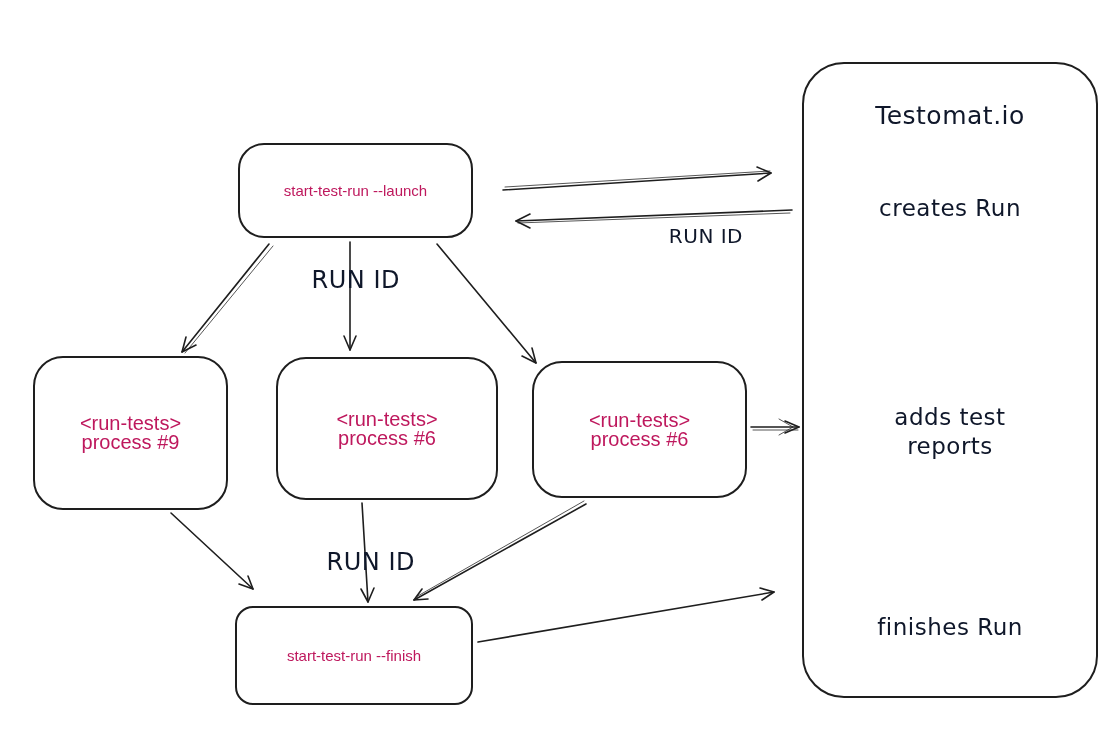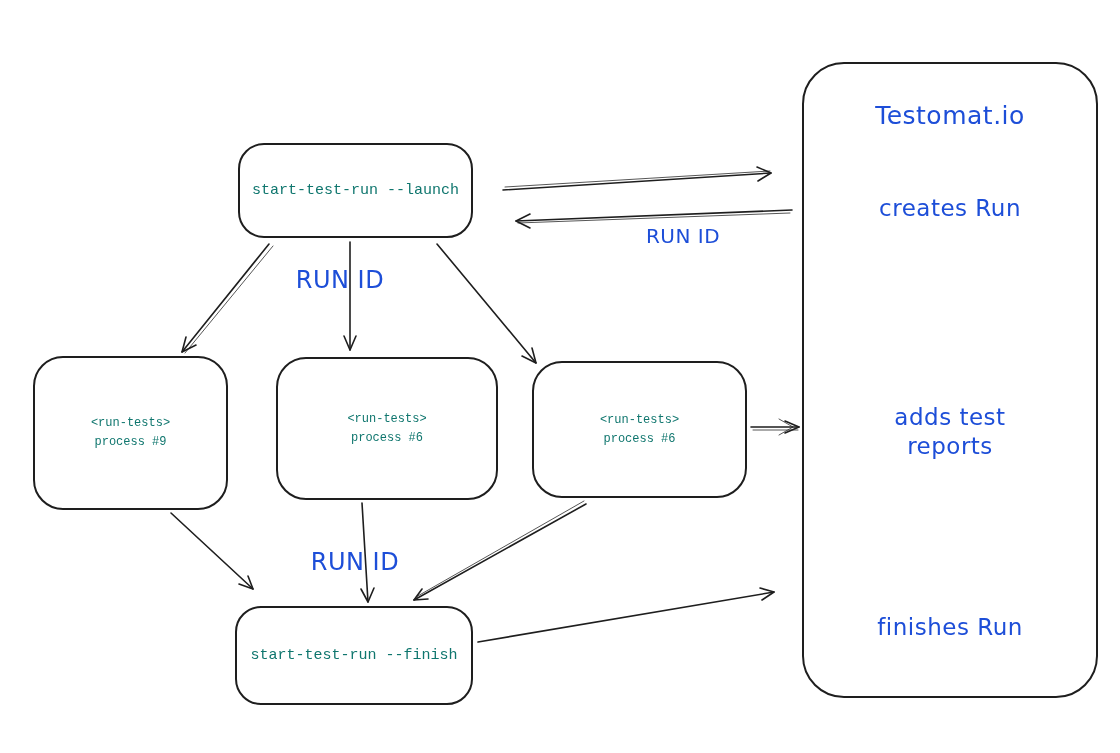--- a/index.html
+++ b/index.html
@@ -29,43 +29,43 @@
     position: absolute;
     box-sizing: border-box;
     border: 2px solid #1e1e1e;
     background: #ffffff;
     display: flex;
     align-items: center;
     justify-content: center;
     text-align: center;
   }
   .code {
-    font-family: Liberation Mono, monospace;
+    font-family: Liberation Sans, sans-serif;
     font-size: 15px;
     line-height: 19px;
-    color: #0f766e;
+    color: #be185d;
     white-space: pre;
   }
-  .proc .code { font-size: 12px; line-height: 19px; }
+  .proc .code { font-size: 20px; line-height: 19px; }
   .hand {
     font-family: "DejaVu Sans", sans-serif;
     letter-spacing: 0.5px;
-    color: #1d4ed8;
+    color: #0f172a;
   }
   .edge-label {
     position: absolute;
-    text-align: center;
+    text-align: right;
     font-size: 24px;
   }
   
   #node-launch  { left: 238px; top: 143px; width: 235px; height: 95px;  border-radius: 26px; }
   #node-p1      { left: 33px;  top: 356px; width: 195px; height: 154px; border-radius: 30px; }
   #node-p2      { left: 276px; top: 357px; width: 222px; height: 143px; border-radius: 30px; }
   #node-p3      { left: 532px; top: 361px; width: 215px; height: 137px; border-radius: 30px; }
-  #node-finish  { left: 235px; top: 606px; width: 238px; height: 99px;  border-radius: 26px; }
+  #node-finish  { left: 235px; top: 606px; width: 238px; height: 99px;  border-radius: 18px; }
   #node-testomat{ left: 802px; top: 62px;  width: 296px; height: 636px; border-radius: 42px; display: block; }
   
   .t-label { position: absolute; left: 0; width: 100%; text-align: center; font-size: 23px; line-height: 29px; }
   #t-title    { top: 37px; font-size: 25px; }
   #t-creates  { top: 130px; }
   #t-adds     { top: 339px; }
   #t-finishes { top: 549px; }
   
   #runid-top    { left: 623px; top: 224px; width: 120px; font-size: 20px; }
   #runid-mid    { left: 280px; top: 266px; width: 120px; }

